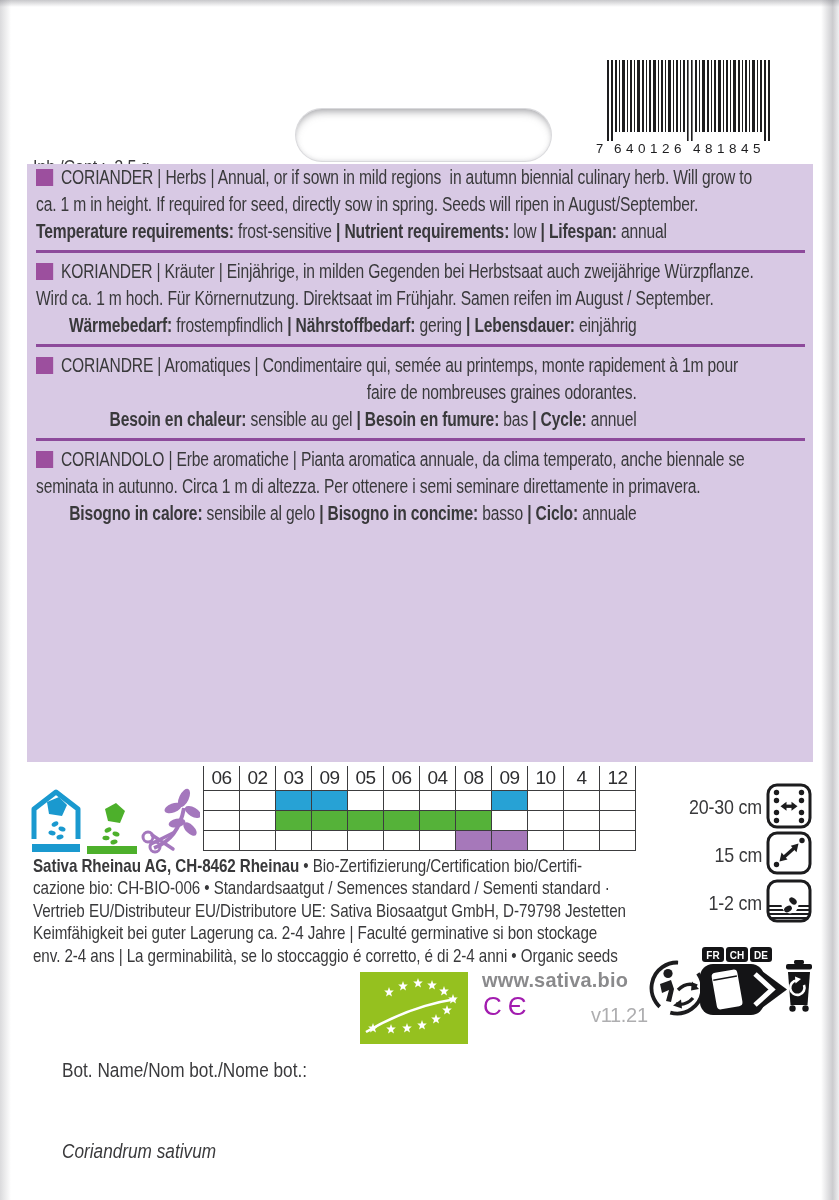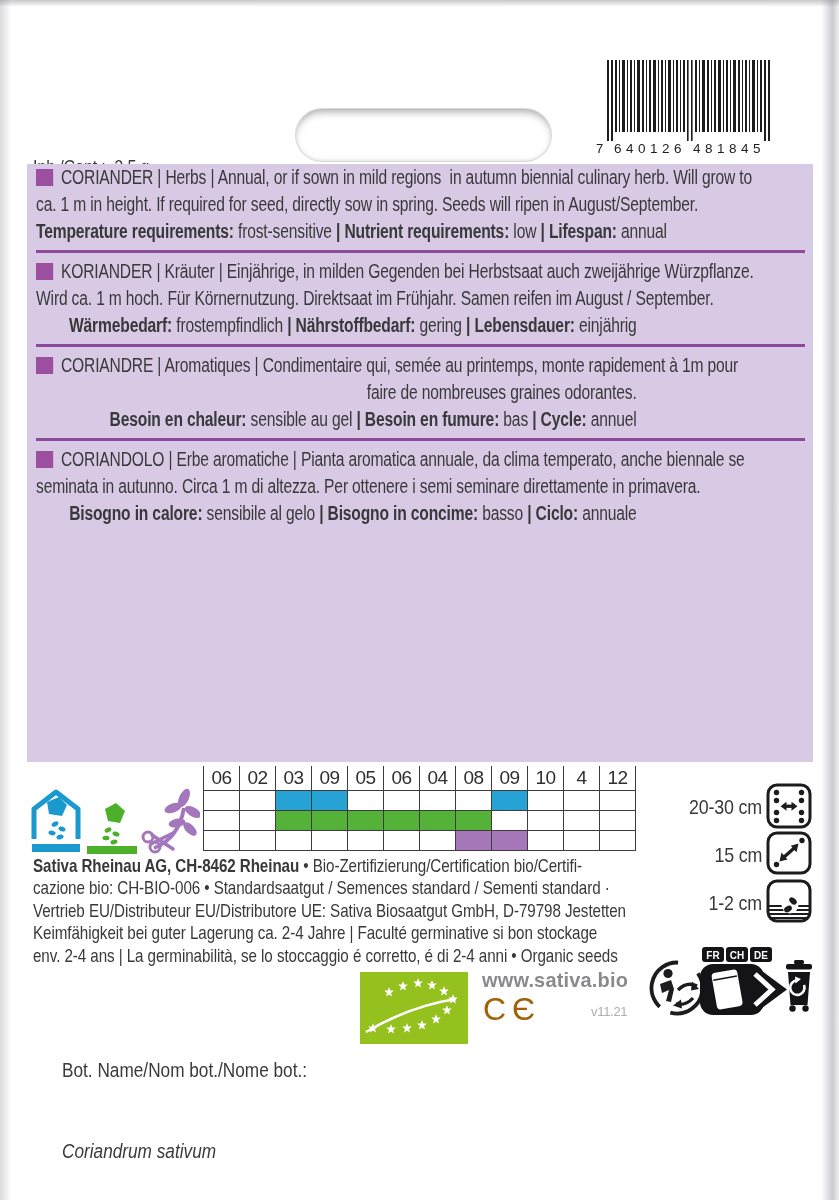--- a/index.html
+++ b/index.html
@@ -35,22 +35,22 @@
   .sp-icon{position:absolute;left:766px;}
   
   .footer{position:absolute;left:33px;top:855px;}
   .foot-line{font-size:19px;line-height:22.4px;letter-spacing:-.1px;white-space:pre;transform:scaleX(.80);transform-origin:0 0;color:#39393b;}
   
   .bot{position:absolute;left:62px;top:1002px;font-size:20.5px;line-height:27px;white-space:pre;transform:scaleX(.84);transform-origin:0 0;}
   .bot .latin{font-style:italic;}
   
   .eu-logo{position:absolute;left:360px;top:972px;}
   .website{position:absolute;left:482px;top:968px;font-size:21px;font-weight:700;color:#8a8a8c;letter-spacing:.2px;white-space:pre;transform:scaleX(.95);transform-origin:0 0;}
-  .ce{position:absolute;left:483px;top:991px;font-size:32px;color:#a16207;letter-spacing:6px;}
-  .version{position:absolute;left:591px;top:1004px;font-size:13px;color:#aeaeb0;letter-spacing:-.3px;}
+  .ce{position:absolute;left:483px;top:991px;font-size:26px;color:#a21caf;letter-spacing:6px;}
+  .version{position:absolute;left:591px;top:1004px;font-size:20px;color:#aeaeb0;letter-spacing:-.3px;}
   .triman{position:absolute;left:648px;top:959px;}
   .frchde{position:absolute;left:700px;top:947px;}
 </style>
 </head>
 <body>
 
 <div class="page">
 
   <div class="top-info">
     <div>Inh./Cont.:  2.5 g</div>

